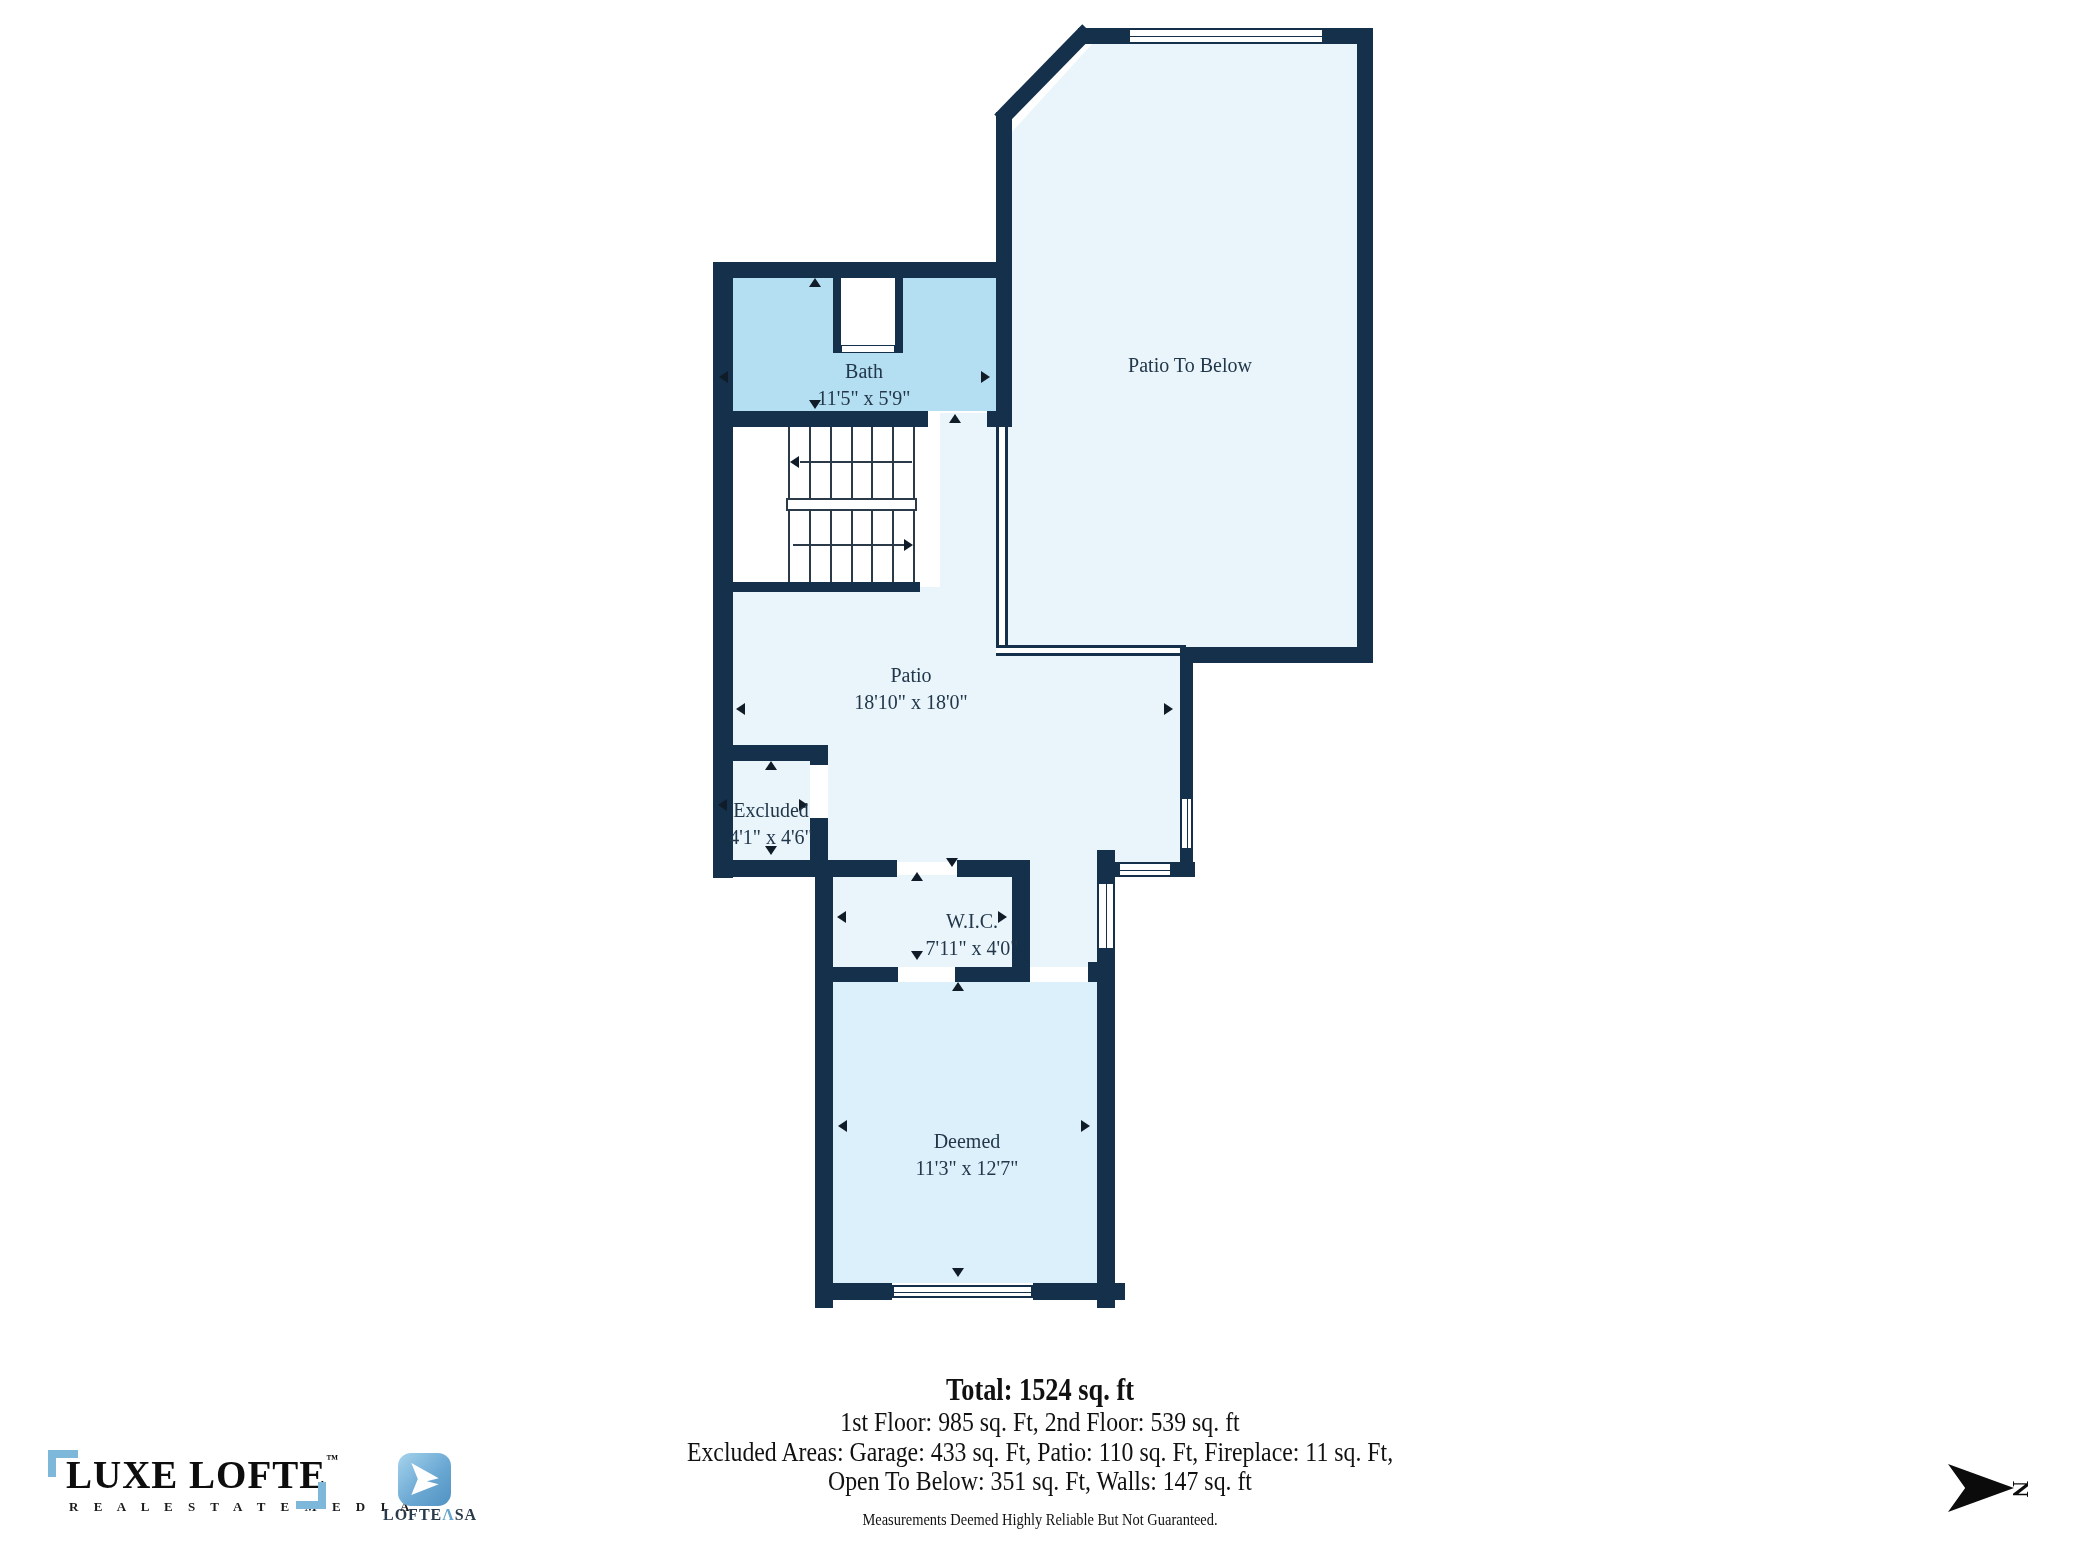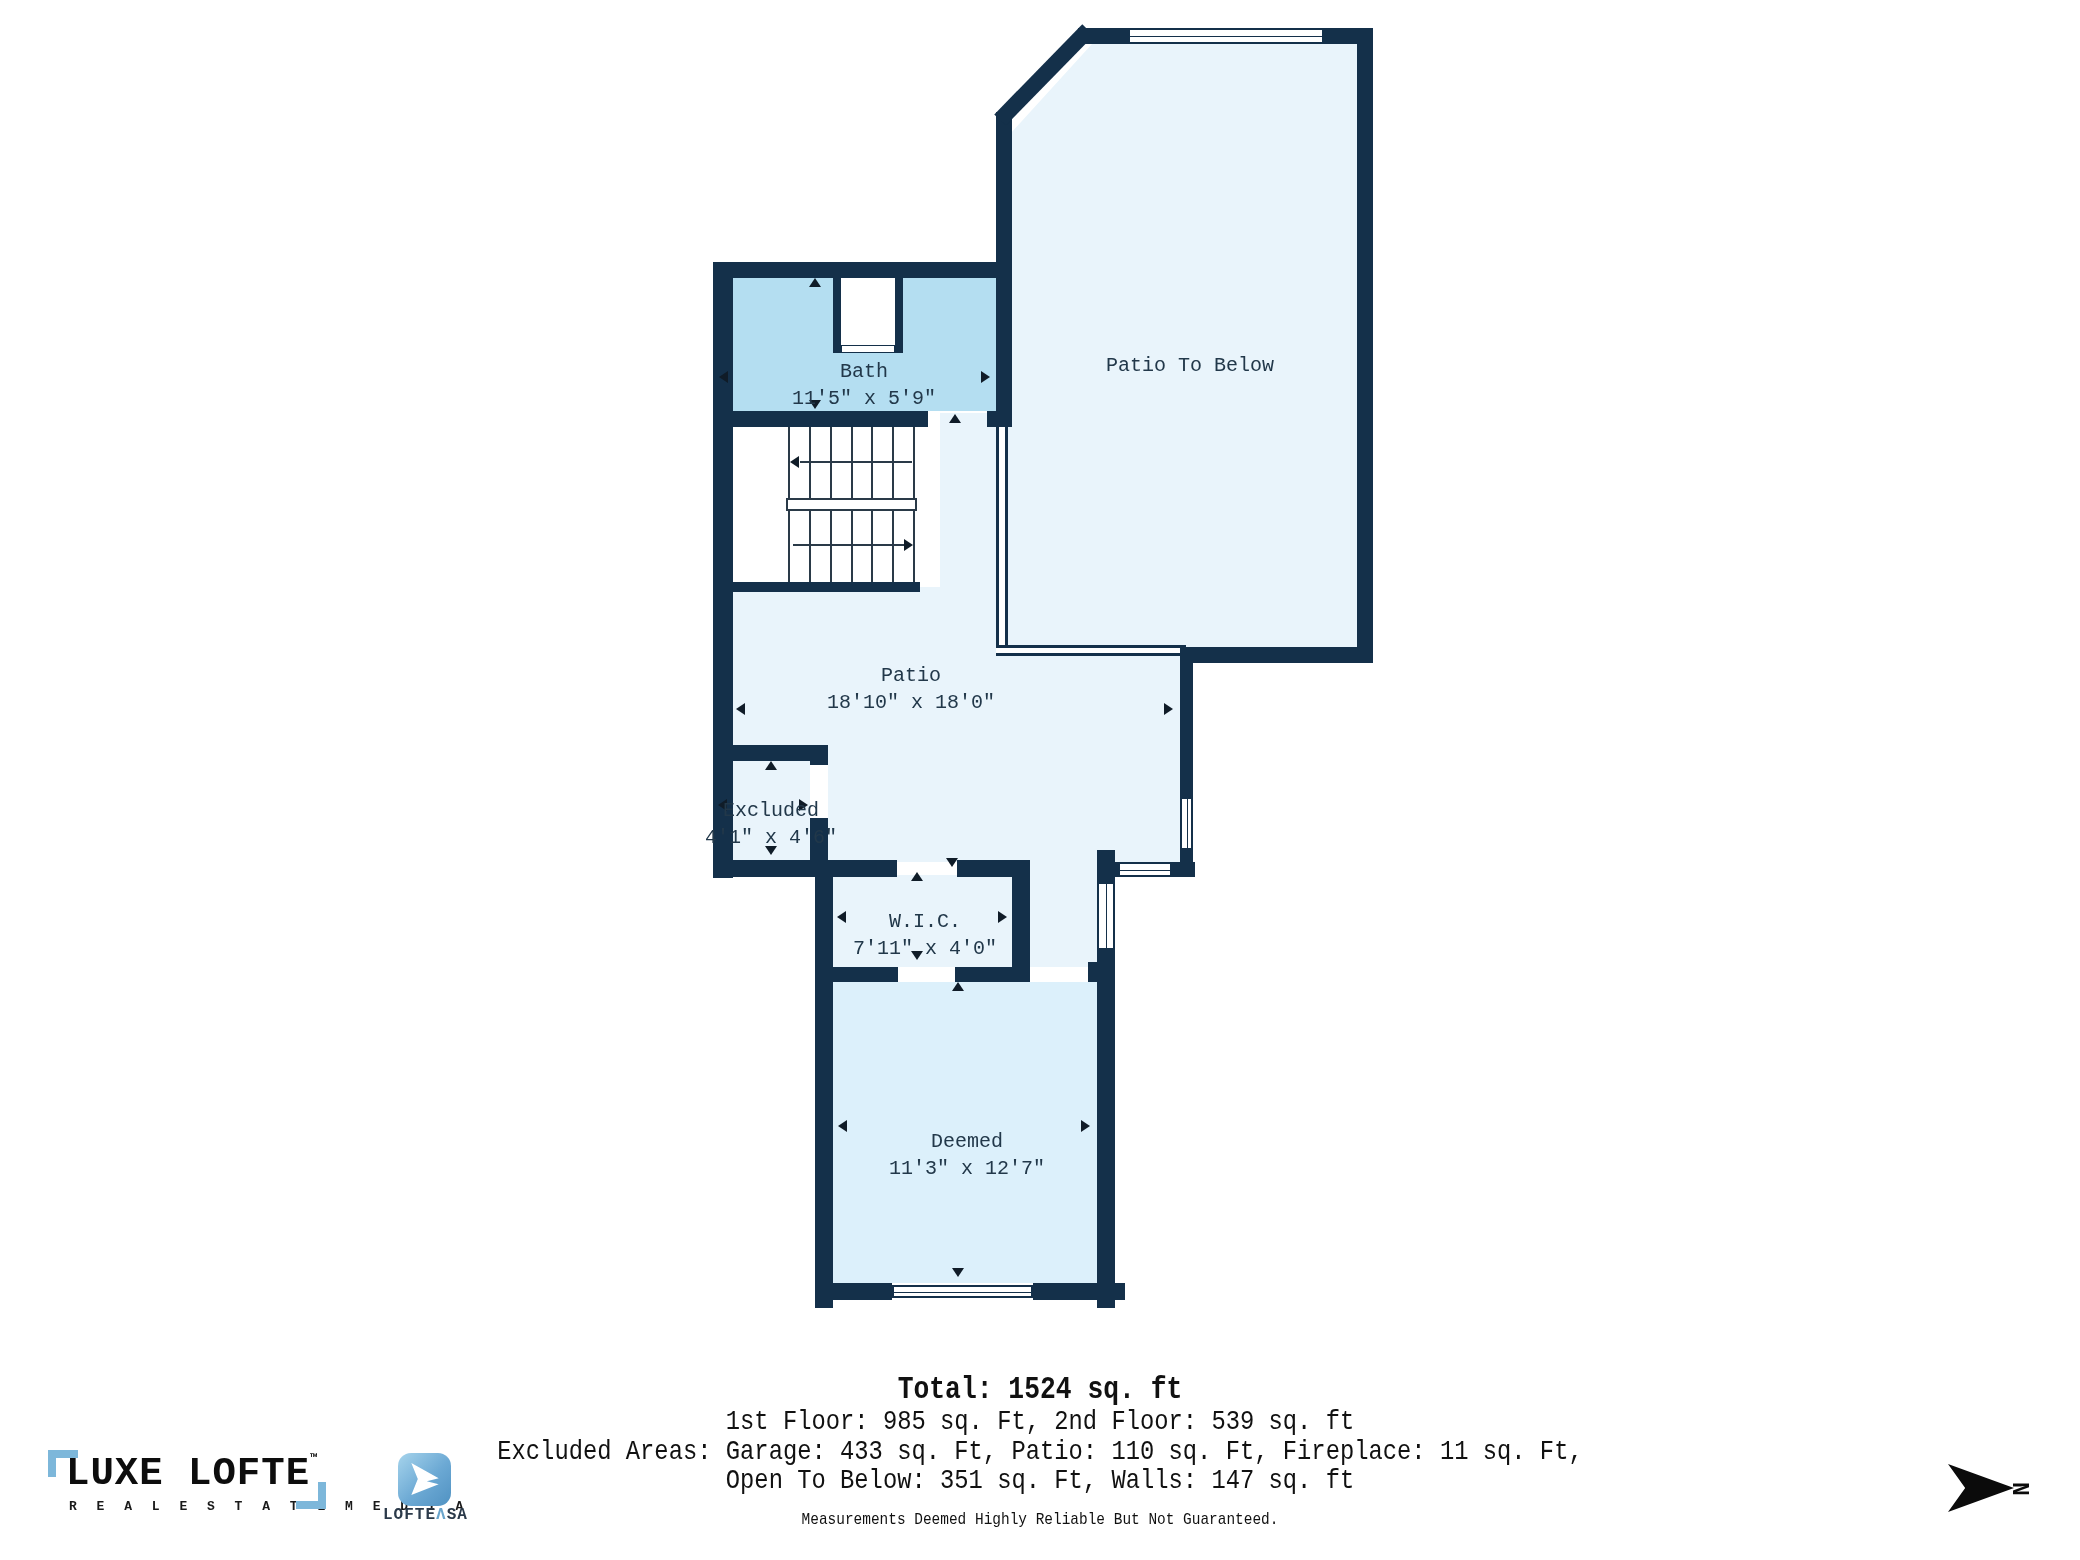--- a/index.html
+++ b/index.html
@@ -1,17 +1,17 @@
 <!DOCTYPE html>
 <html><head>
 <meta charset="utf-8">
 <style>
   html,body{margin:0;padding:0;background:#ffffff;}
   #canvas{position:relative;width:2080px;height:1560px;background:#ffffff;overflow:hidden;
-          font-family:Liberation Mono, monospace;}
+          font-family:Liberation Serif, serif;}
   .abs{position:absolute;}
   .wall{position:absolute;background:#14304a;}
   .fill{position:absolute;}
   .pale{background:#e9f4fb;}
   .bathfill{background:#b4def1;}
   .bedfill{background:#dcf0fb;}
   .whitefill{background:#ffffff;}
   .win{position:absolute;background:#ffffff;border:2px solid #14304a;box-sizing:border-box;}
   .win .mull-h{position:absolute;left:0;right:0;top:50%;height:0;border-top:1.5px solid #14304a;}
   .win .mull-v{position:absolute;top:0;bottom:0;left:50%;width:0;border-left:1.5px solid #14304a;}
@@ -180,21 +180,21 @@
     <div>Patio To Below</div>
   </div>
   <div class="roomlabel" style="left:801px;top:662px;">
     <div>Patio</div>
     <div>18'10" x 18'0"</div>
   </div>
   <div class="roomlabel" style="left:661px;top:797px;">
     <div>Excluded</div>
     <div>4'1" x 4'6"</div>
   </div>
-  <div class="roomlabel" style="left:815px;top:908px;">
+  <div class="roomlabel" style="left:815px;top:908px;padding-left:47px;">
     <div>W.I.C.</div>
     <div>7'11" x 4'0"</div>
   </div>
   <div class="roomlabel" style="left:857px;top:1128px;">
     <div>Deemed</div>
     <div>11'3" x 12'7"</div>
   </div>
 
   <div class="totals t-bold" style="top:1372px;">Total: 1524 sq. ft</div>
   <div class="totals t-reg" style="top:1406px;">1st Floor: 985 sq. Ft, 2nd Floor: 539 sq. ft</div>

